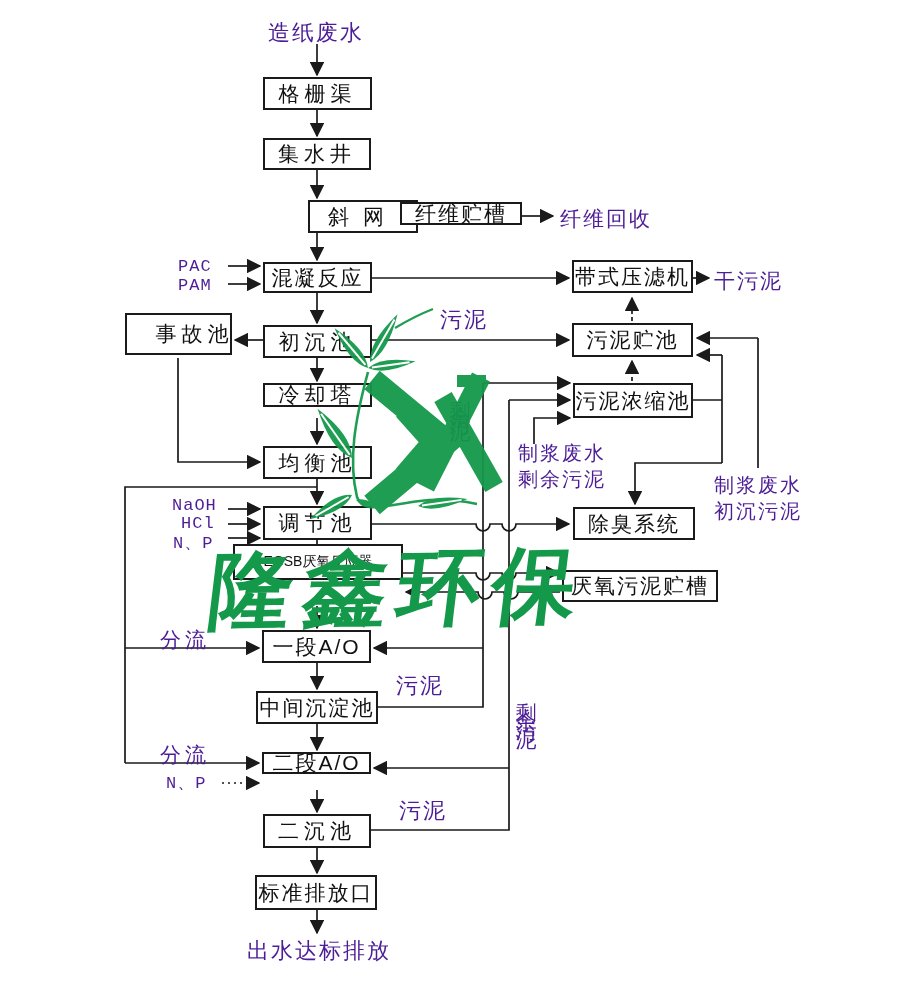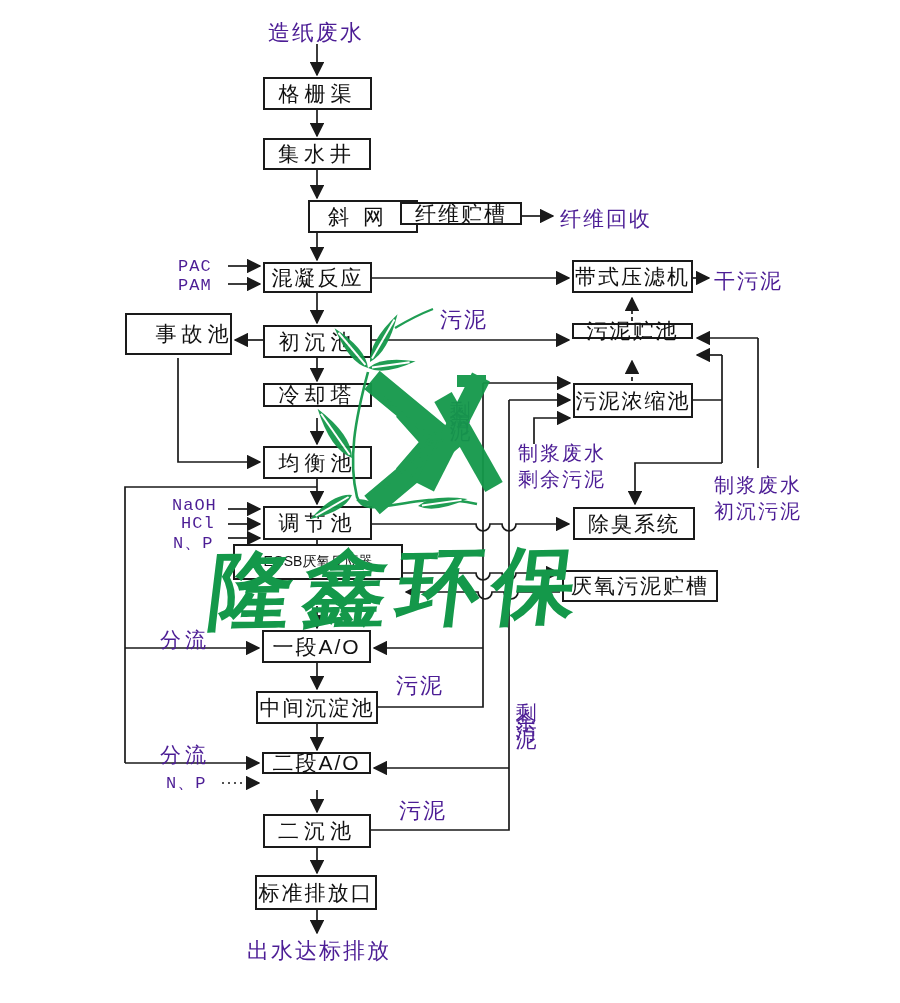--- a/index.html
+++ b/index.html
@@ -100,21 +100,21 @@
   </svg>
 
   <div class="box sp5" style="left:263px;top:77px;width:109px;height:33px;">格栅渠</div>
   <div class="box sp5" style="left:263px;top:138px;width:108px;height:32px;">集水井</div>
   <div class="box sp12" style="left:262px;top:200px;width:110px;height:33px;">斜网</div>
   <div class="box" style="left:400px;top:202px;width:122px;height:23px;">纤维贮槽</div>
   <div class="box" style="left:263px;top:262px;width:109px;height:31px;">混凝反应</div>
   <div class="box sp5" style="left:263px;top:325px;width:109px;height:33px;">初沉池</div>
   <div class="box sp5" style="left:125px;top:313px;width:107px;height:42px;padding-left:32px;">事故池</div>
   <div class="box" style="left:572px;top:260px;width:121px;height:33px;">带式压滤机</div>
-  <div class="box" style="left:572px;top:323px;width:121px;height:16px;text-align:right;">污泥贮池</div>
+  <div class="box" style="left:572px;top:323px;width:121px;height:34px;text-align:right;">污泥贮池</div>
   <div class="box sp5" style="left:263px;top:383px;width:109px;height:24px;">冷却塔</div>
   <div class="box" style="left:573px;top:383px;width:120px;height:35px;">污泥浓缩池</div>
   <div class="box sp5" style="left:263px;top:446px;width:109px;height:33px;">均衡池</div>
   <div class="box sp5" style="left:263px;top:506px;width:109px;height:34px;">调节池</div>
   <div class="box" style="left:573px;top:507px;width:122px;height:33px;">除臭系统</div>
   <div class="box" style="left:233px;top:544px;width:170px;height:36px;font-size:14px;letter-spacing:0;">EGSB厌氧反应器</div>
   <div class="box" style="left:562px;top:570px;width:156px;height:32px;">厌氧污泥贮槽</div>
   <div class="box" style="left:262px;top:630px;width:109px;height:33px;">一段A/O</div>
   <div class="box" style="left:256px;top:691px;width:122px;height:33px;">中间沉淀池</div>
   <div class="box" style="left:262px;top:752px;width:109px;height:22px;">二段A/O</div>

